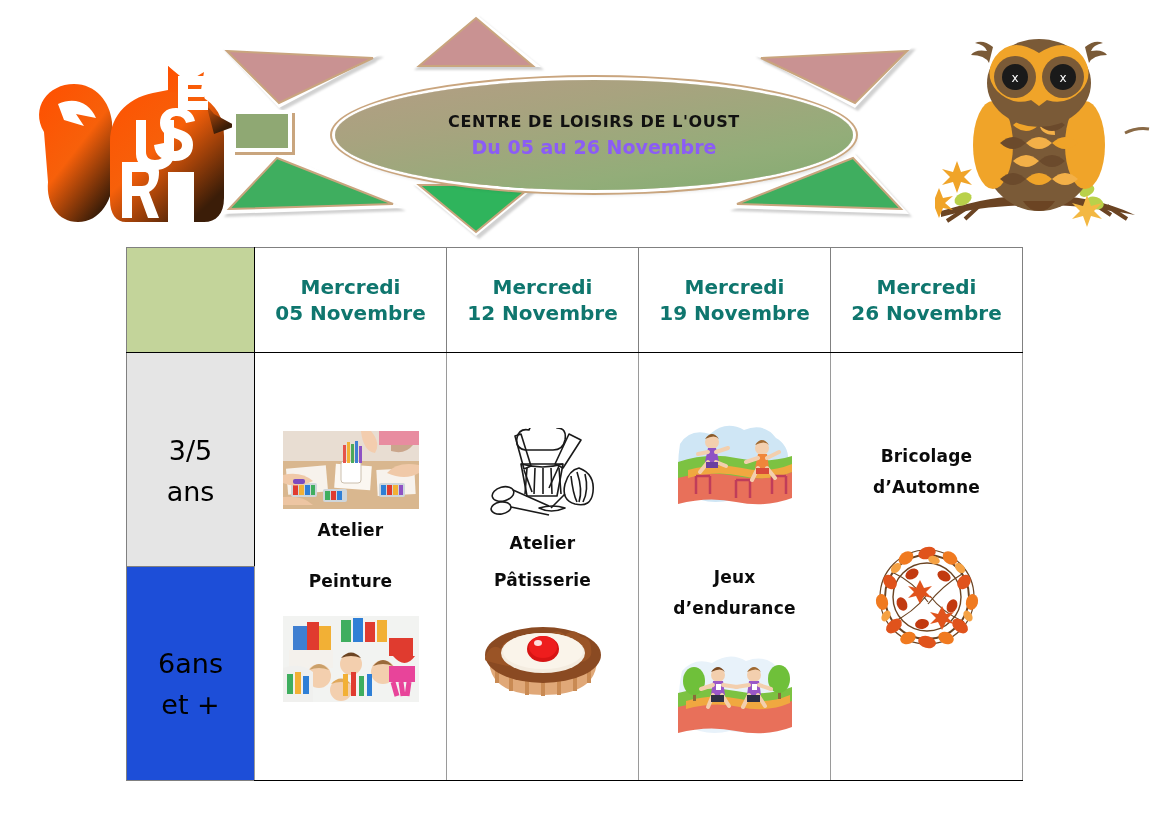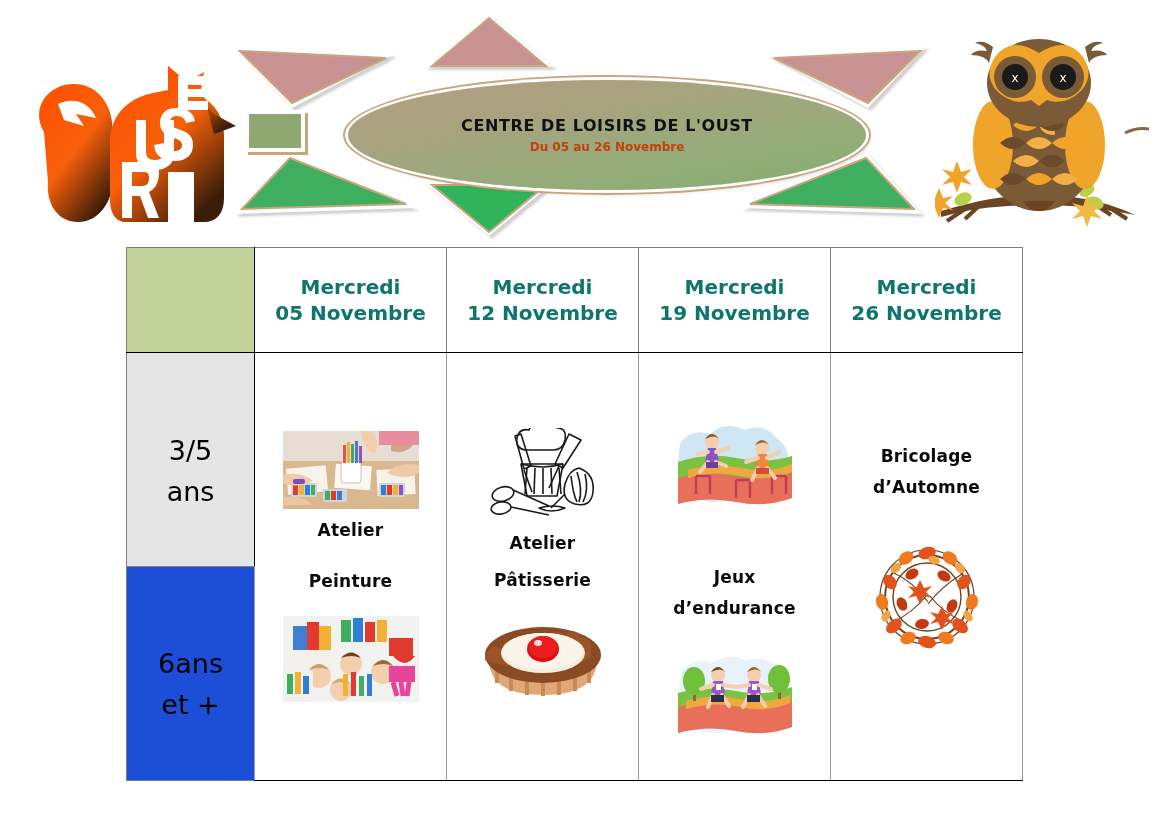--- a/index.html
+++ b/index.html
@@ -27,21 +27,21 @@
   
   #fox-logo {
     position: absolute;
     left: 18px; top: 22px;
     width: 240px; height: 215px;
   }
 
   
   #banner-decor {
     position: absolute;
-    left: 228px; top: 14px;
+    left: 215px; top: 14px;
     width: 700px; height: 222px;
   }
   .tri {
     position: absolute;
     filter: drop-shadow(3px 3px 1px rgba(0,0,0,0.18));
   }
   .banner-ellipse {
     position: absolute;
     left: 120px; top: 66px;
     width: 518px; height: 110px;
@@ -62,23 +62,23 @@
     font-family: "DejaVu Sans", "Liberation Sans", sans-serif;
     font-size: 16px;
     font-weight: bold;
     letter-spacing: 0.6px;
     color: #111111;
     white-space: nowrap;
     margin-bottom: 5px;
   }
   #banner-subtitle {
     font-family: "DejaVu Sans", "Liberation Sans", sans-serif;
-    font-size: 12px;
+    font-size: 19px;
     font-weight: bold;
-    color: #c2410c;
+    color: #8b5cf6;
     white-space: nowrap;
   }
   .small-rect {
     position: absolute;
     left: 17px; top: 96px;
     width: 52px; height: 34px;
     background: #8fa873;
     border: 4px solid #ffffff;
     box-shadow: 3px 3px 0 #c9a57e;
     z-index: 3;

